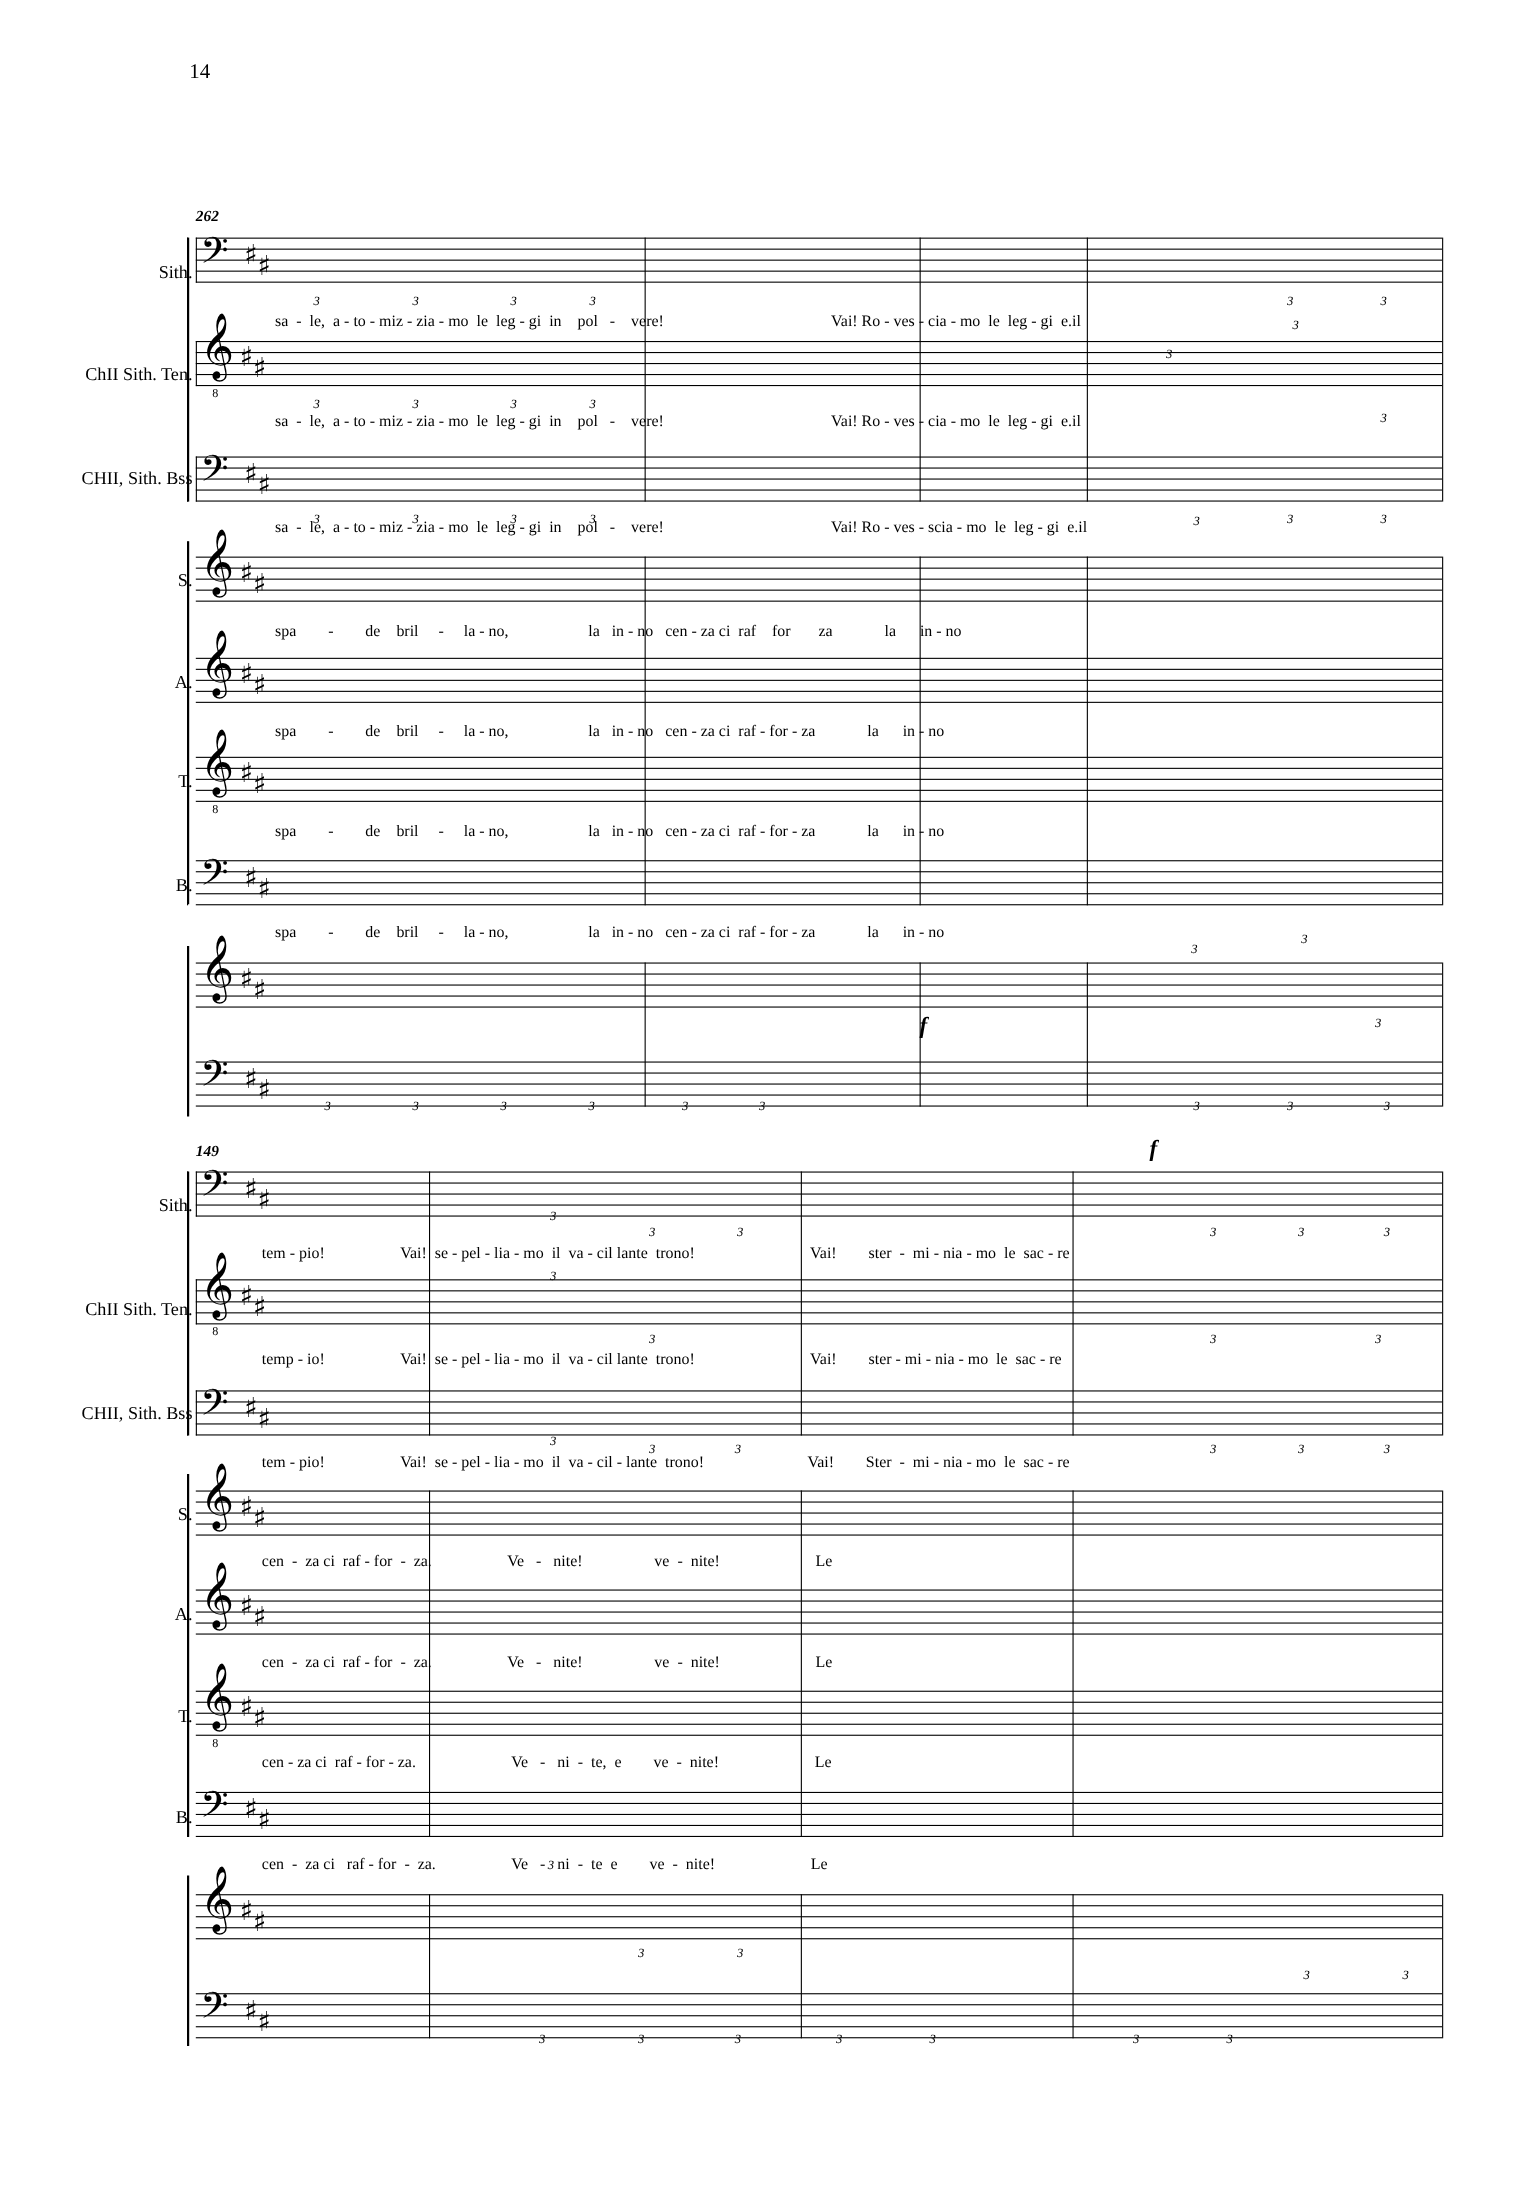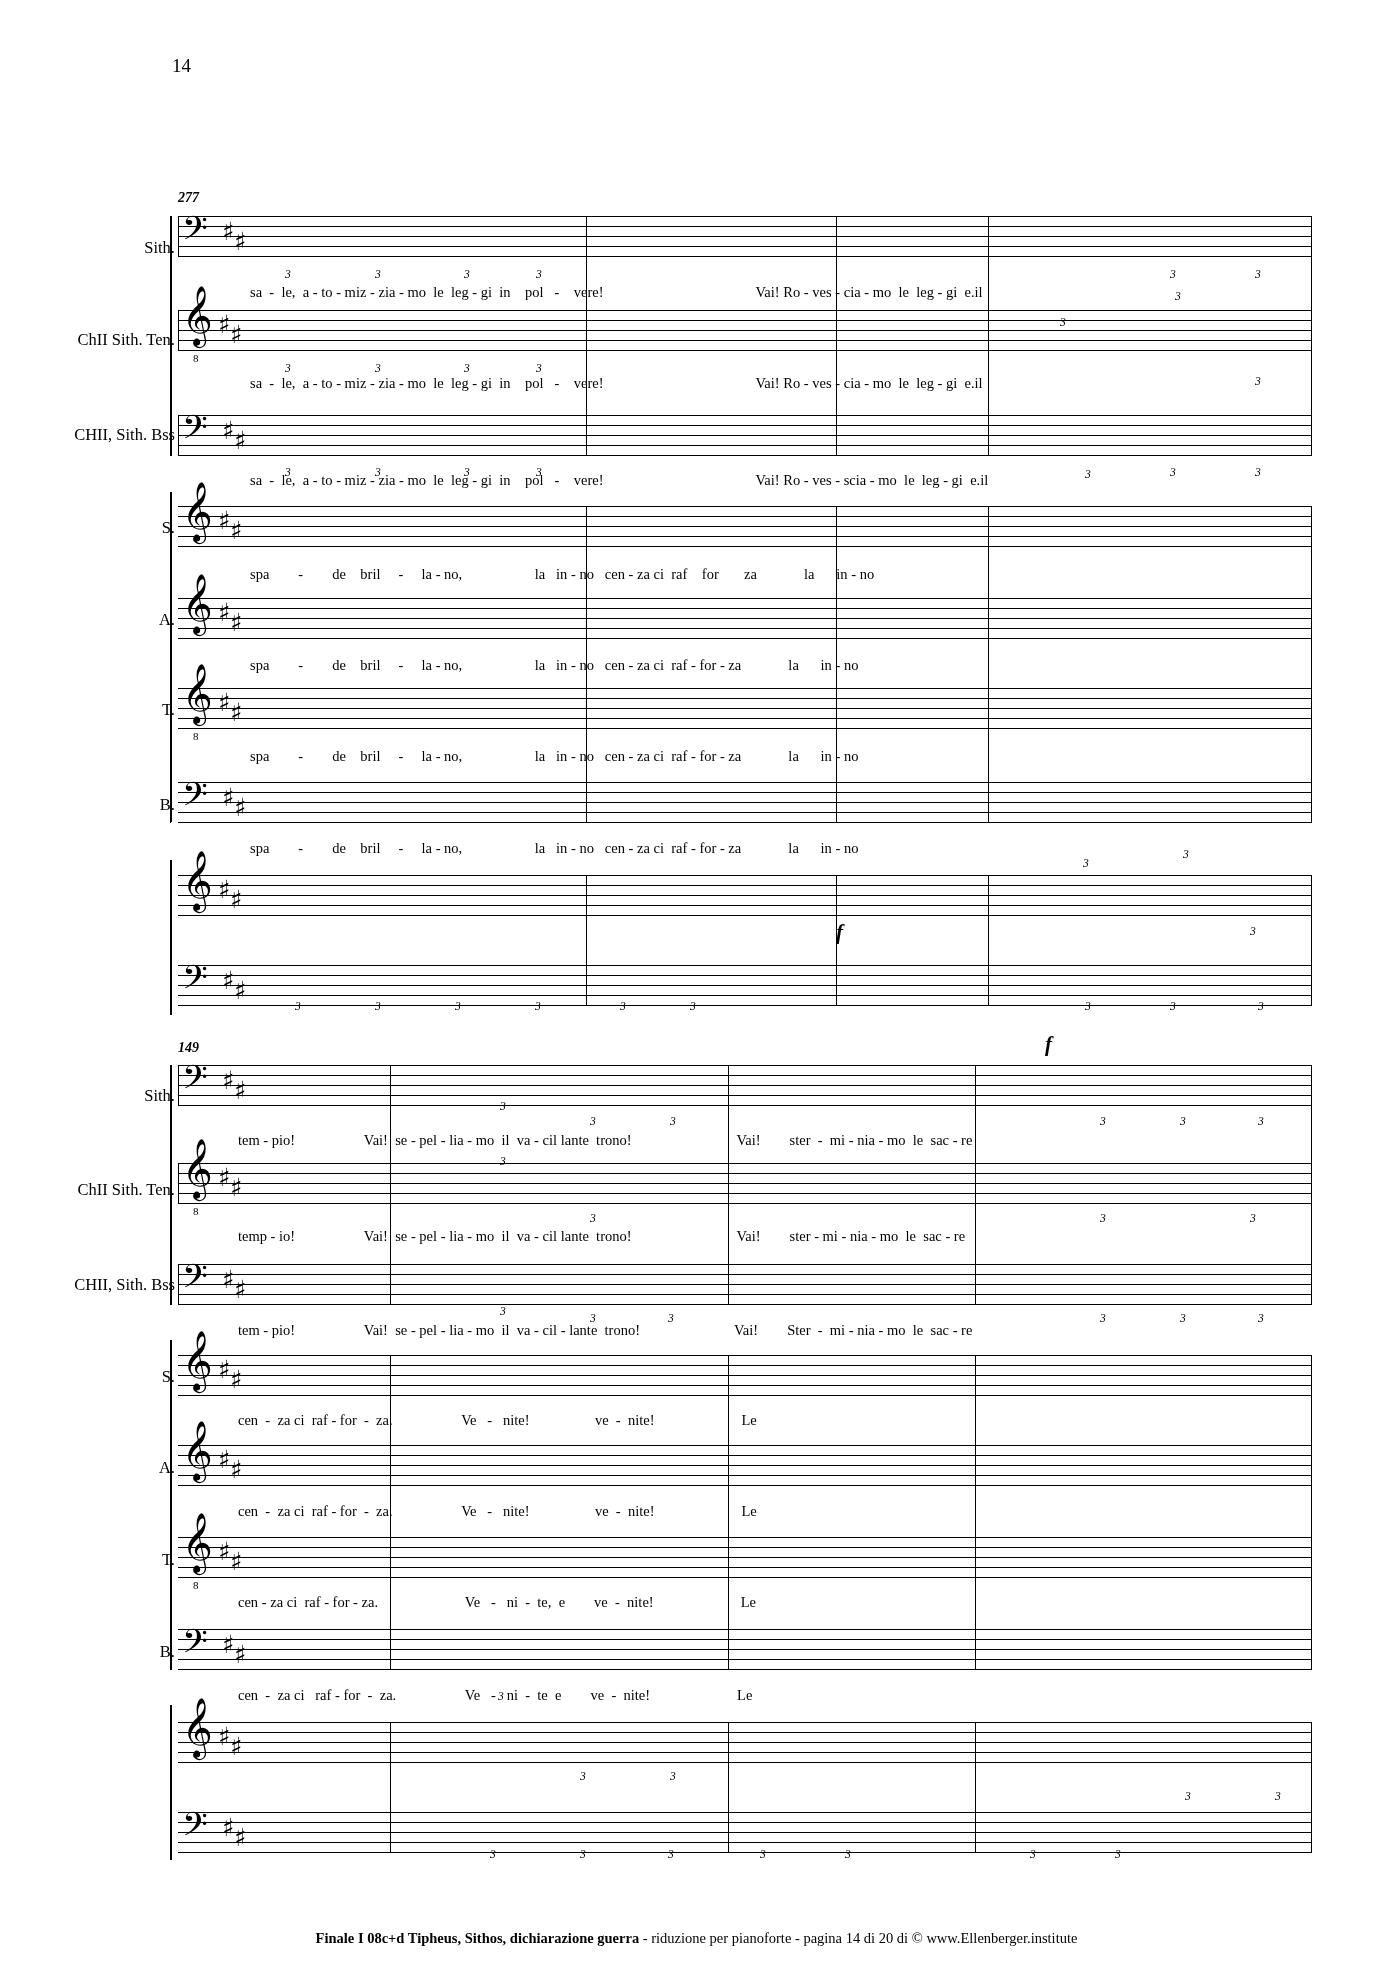--- a/index.html
+++ b/index.html
@@ -146,21 +146,21 @@
 </style>
 </head>
 <body>
 
 <div class="page">
 
   <div class="page-number">14</div>
 
   <div class="system">
 
-    <div class="meas-num" style="left:178px; top:190px;">277</div>
+    <div class="meas-num" style="left:178px; top:190px;">262</div>
 
     <div class="brace-line" style="left:170px; top:216px; height:240px;"></div>
 
     <div class="brace-line" style="left:170px; top:492px; height:330px;"></div>
 
     <div class="brace-line" style="left:170px; top:860px; height:155px;"></div>
 
     <div class="part-label" style="left:20px; top:238px; width:155px;">Sith.</div>
     <div class="staff" style="top:216px;">
       <div class="line"></div>
@@ -500,17 +500,14 @@
     <div class="tup" style="left:580px; top:1848px;">3</div>
     <div class="tup" style="left:668px; top:1848px;">3</div>
     <div class="tup" style="left:760px; top:1848px;">3</div>
     <div class="tup" style="left:845px; top:1848px;">3</div>
     <div class="tup" style="left:1030px; top:1848px;">3</div>
     <div class="tup" style="left:1115px; top:1848px;">3</div>
     <div class="tup" style="left:1185px; top:1790px;">3</div>
     <div class="tup" style="left:1275px; top:1790px;">3</div>
   </div>
 
-  <div class="footer">
-    <b>Finale I 08c+d Tipheus, Sithos, dichiarazione guerra</b><span> - riduzione per pianoforte - pagina 14 di 20  di © www.Ellenberger.institute</span>
-  </div>
 
 </div>
 
 </body></html>

